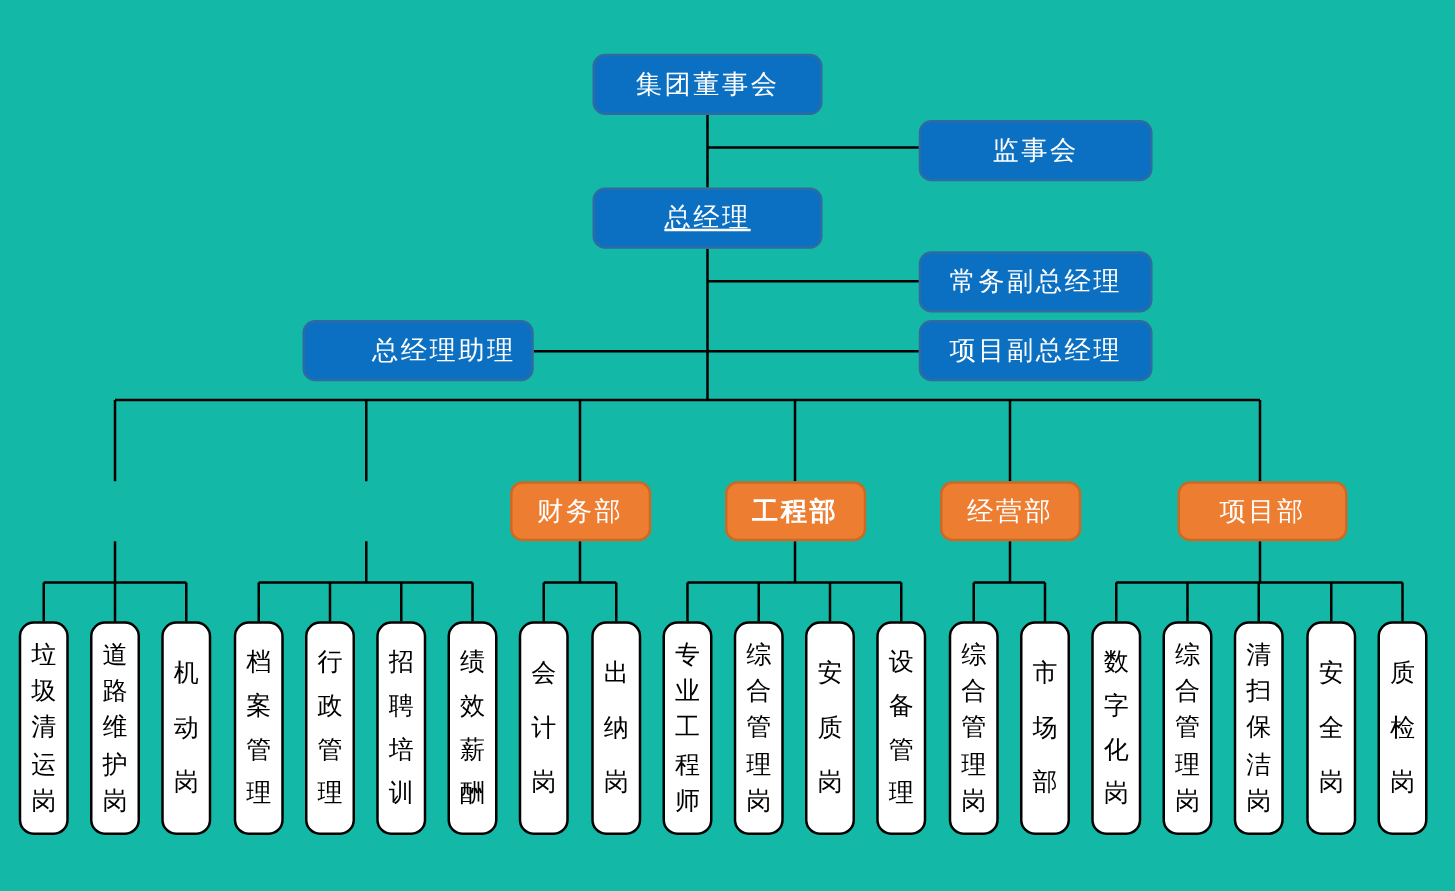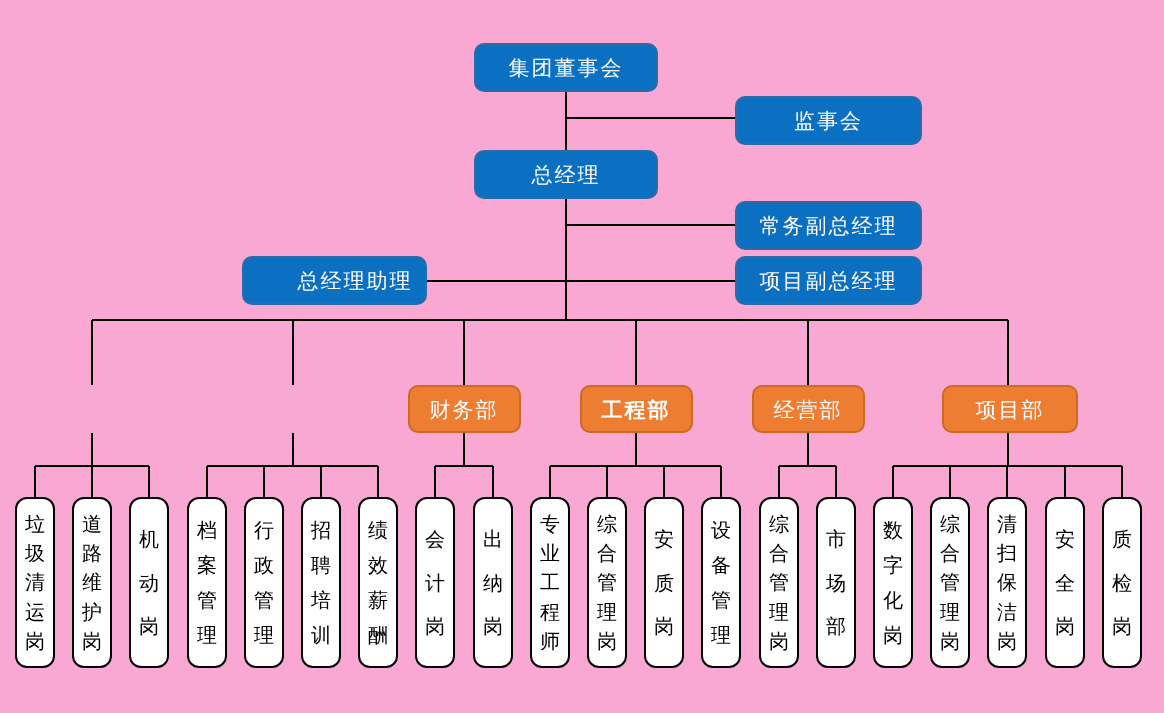--- a/index.html
+++ b/index.html
@@ -1,19 +1,19 @@
 <!DOCTYPE html>
 <html><head>
 <meta charset="utf-8">
 <style>
   html,body{margin:0;padding:0;background:#fff;}
   .canvas{
     position:relative;
     width:1164px;height:713px;
-    background:#f9a8d4;
+    background:#14b8a6;
     font-family:"Liberation Sans", sans-serif;
     overflow:hidden;
   }
   .layer{position:absolute;left:0;top:0;width:100%;height:100%;}
   .line{position:absolute;background:#000;}
   .box{
     position:absolute;
     box-sizing:border-box;
     display:flex;align-items:center;justify-content:center;
     text-align:center;
@@ -46,21 +46,21 @@
     color:#000;
     display:flex;flex-direction:column;
     align-items:center;justify-content:space-evenly;
     padding:6px 0;
     font-size:20px;
   }
   .leaf span{line-height:1;}
   
   .n-board{left:474px;top:43px;width:184px;}
   .n-super{left:735px;top:96px;width:187px;}
-  .n-gm{left:474px;top:150px;width:184px;}
+  .n-gm{left:474px;top:150px;width:184px;text-decoration:underline;}
   .n-edgm{left:735px;top:201px;width:187px;}
   .n-gma{left:242px;top:256px;width:185px;padding-left:41px;}
   .n-pdgm{left:735px;top:256px;width:187px;}
 </style>
 </head>
 <body>
 
 <div class="canvas">
   <div class="layer" id="lines">
       <div class="line" style="left: 565.25px; top: 92px; width: 1.5px; height: 58px;"></div>

